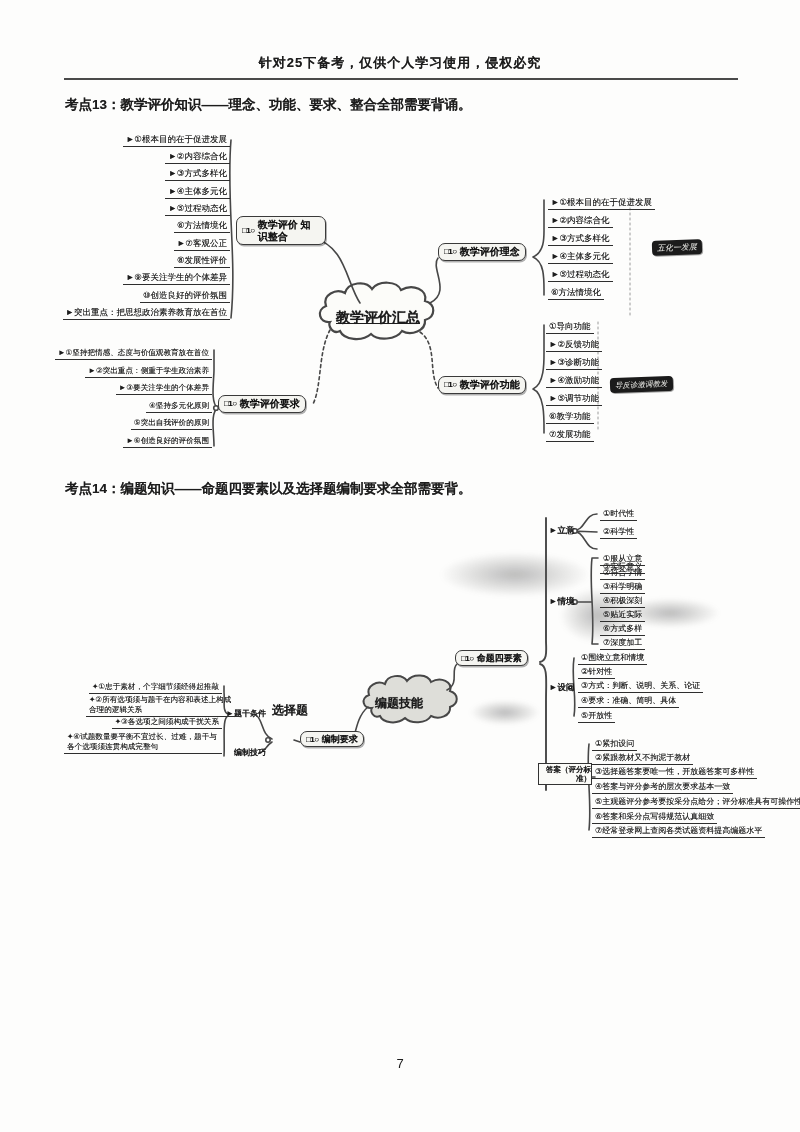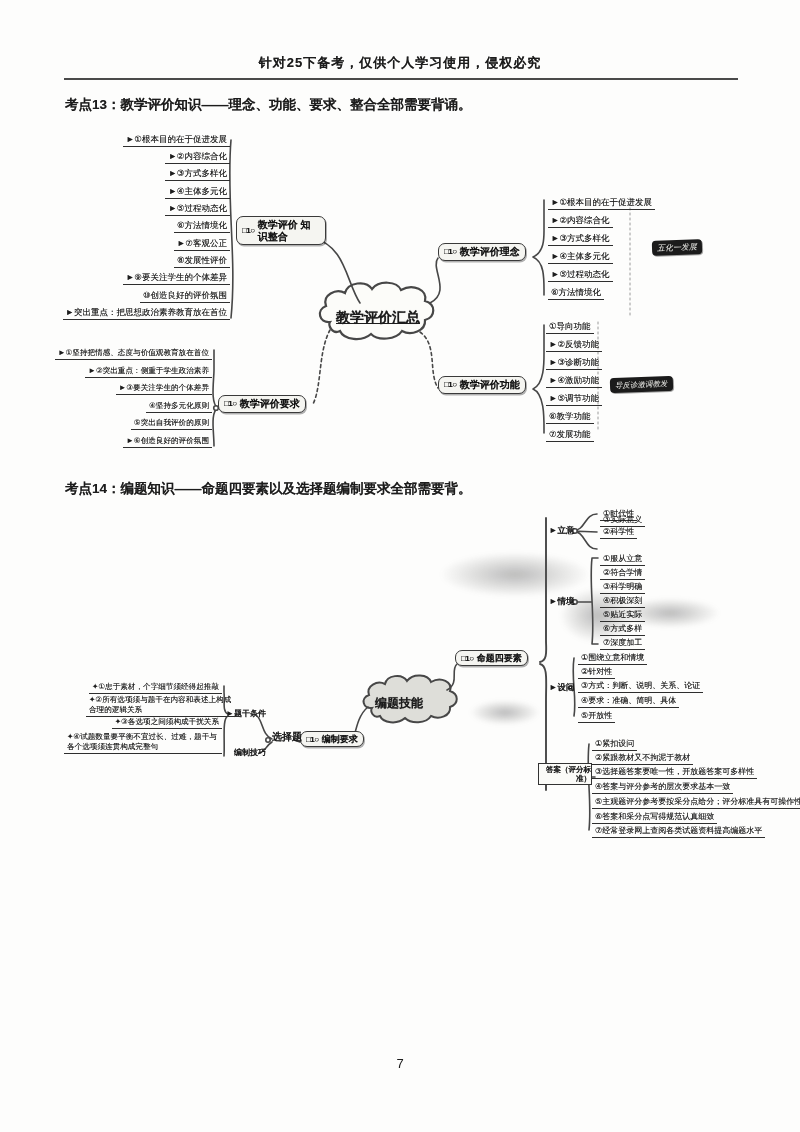--- a/index.html
+++ b/index.html
@@ -160,21 +160,21 @@
   <div class="cloudtxt" style="top:695px;left:366px;width:66px;font-size:12px;">编题技能</div>
 
   <div class="node small" style="left:455px;top:650px;">
     <span class="picon">□1○</span>
     <span class="lbl">命题四要素</span>
   </div>
 
   <div class="sublbl" style="left:549px;top:525px;">►立意</div>
   <div class="li" style="left:600px;top:508px;font-size:8px;">①时代性</div>
   <div class="li" style="left:600px;top:526px;font-size:8px;">②科学性</div>
-  <div class="li" style="left:600px;top:514px;font-size:8px;">③实际意义</div>
+  <div class="li" style="left:600px;top:561px;font-size:8px;">③实际意义</div>
 
   <div class="sublbl" style="left:549px;top:596px;">►情境</div>
   <div class="li" style="left:600px;top:553px;font-size:8px;">①服从立意</div>
   <div class="li" style="left:600px;top:567px;font-size:8px;">②符合学情</div>
   <div class="li" style="left:600px;top:581px;font-size:8px;">③科学明确</div>
   <div class="li" style="left:600px;top:595px;font-size:8px;">④积极深刻</div>
   <div class="li" style="left:600px;top:609px;font-size:8px;">⑤贴近实际</div>
   <div class="li" style="left:600px;top:623px;font-size:8px;">⑥方式多样</div>
   <div class="li" style="left:600px;top:637px;font-size:8px;">⑦深度加工</div>
 
@@ -191,21 +191,21 @@
   <div class="li" style="left:592px;top:766px;font-size:8px;">③选择题答案要唯一性，开放题答案可多样性</div>
   <div class="li" style="left:592px;top:781px;font-size:8px;">④答案与评分参考的层次要求基本一致</div>
   <div class="li" style="left:592px;top:796px;font-size:8px;">⑤主观题评分参考要按采分点给分；评分标准具有可操作性</div>
   <div class="li" style="left:592px;top:811px;font-size:8px;">⑥答案和采分点写得规范认真细致</div>
   <div class="li" style="left:592px;top:825px;font-size:8px;">⑦经常登录网上查阅各类试题资料提高编题水平</div>
 
   <div class="node small" style="left:300px;top:731px;">
     <span class="picon">□1○</span>
     <span class="lbl">编制要求</span>
   </div>
-  <div class="sublbl" style="left:272px;top:730px;font-size:10px;">选择题</div>
+  <div class="sublbl" style="left:272px;top:702px;font-size:12px;">选择题</div>
   <div class="sublbl" style="left:226px;top:708px;font-size:8px;">►题干条件</div>
   <div class="sublbl" style="left:234px;top:747px;font-size:8px;">编制技巧</div>
   <div class="li" style="right:578px;top:681px;font-size:7.6px;">✦①忠于素材，个字细节须经得起推敲</div>
   <div class="li wrap" style="right:560px;top:695px;width:148px;">✦②所有选项须与题干在内容和表述上构成合理的逻辑关系</div>
   <div class="li" style="right:578px;top:716px;font-size:7.6px;">✦③各选项之间须构成干扰关系</div>
   <div class="li wrap" style="right:578px;top:732px;width:152px;">✦④试题数量要平衡不宜过长、过难，题干与各个选项须连贯构成完整句</div>
 
   <div class="abs pageno">7</div>
 </div>
 

